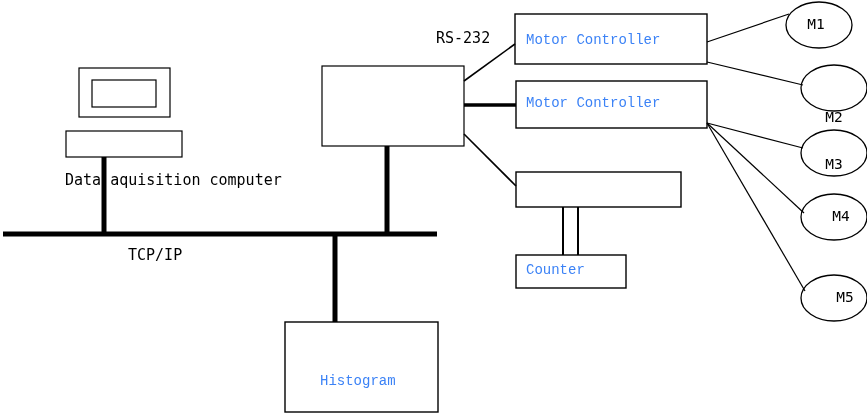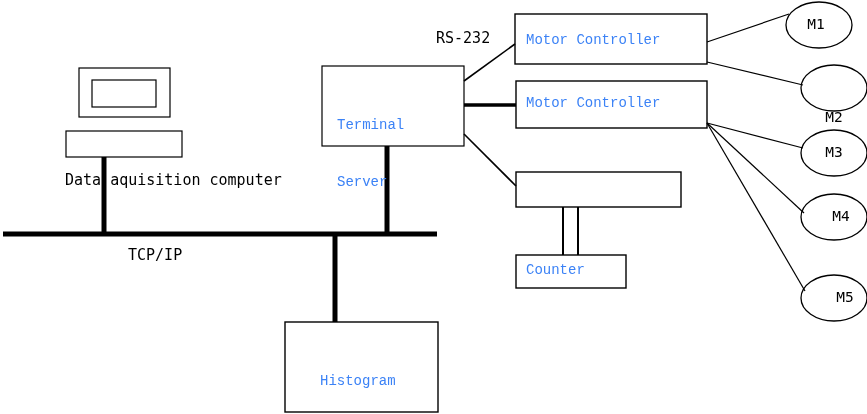--- a/index.html
+++ b/index.html
@@ -94,24 +94,20 @@
       </g>
 
     <g id="g-bus">
         <line x1="3" y1="234" x2="437" y2="234" stroke="#000000" stroke-width="5"></line>
         <line x1="104" y1="157" x2="104" y2="234" stroke="#000000" stroke-width="5"></line>
         <line x1="387" y1="146" x2="387" y2="234" stroke="#000000" stroke-width="5"></line>
         <line x1="335" y1="234" x2="335" y2="322" stroke="#000000" stroke-width="5"></line>
       </g>
   </svg>
 
-  <div class="node-label" id="lbl-terminal-server" style="left: 337px; top: 78px;">
-    <div>Terminal</div>
-    <div>Server</div>
-  </div>
 
   <div class="node-label" id="lbl-motor-controller-1" style="left: 526px; top: 31px;">Motor Controller</div>
 
   <div class="node-label" id="lbl-motor-controller-2" style="left: 526px; top: 94px;">Motor Controller</div>
 
 
   <div class="node-label" id="lbl-counter" style="left: 526px; top: 261px;">Counter</div>
 
   <div class="node-label" id="lbl-histogram-memory" style="left: 320px; top: 334px;">
     <div>Histogram</div>
@@ -120,18 +116,18 @@
 
   <div class="free-label" id="lbl-rs232" style="left: 436px; top: 30px;">RS-232</div>
 
   <div class="free-label" id="lbl-daq" style="left: 65px; top: 172px;">Data aquisition computer</div>
 
   <div class="free-label" id="lbl-tcpip" style="left: 128px; top: 247px;">TCP/IP</div>
 
   <div id="motor-labels">
       <div class="ellipse-label" style="left: 786px; top: 16px; width: 60px;">M1</div>
       <div class="ellipse-label" style="left: 801px; top: 79px; width: 66px; margin-top: 30px;">M2</div>
-      <div class="ellipse-label" style="left: 801px; top: 144px; width: 66px;">M3</div>
+      <div class="ellipse-label" style="left: 801px; top: 156px; width: 66px;">M3</div>
       <div class="ellipse-label" style="left: 801px; top: 208px; width: 80px;">M4</div>
       <div class="ellipse-label" style="left: 801px; top: 289px; width: 88px;">M5</div>
     </div>
 
 </div>
 
 </body></html>

